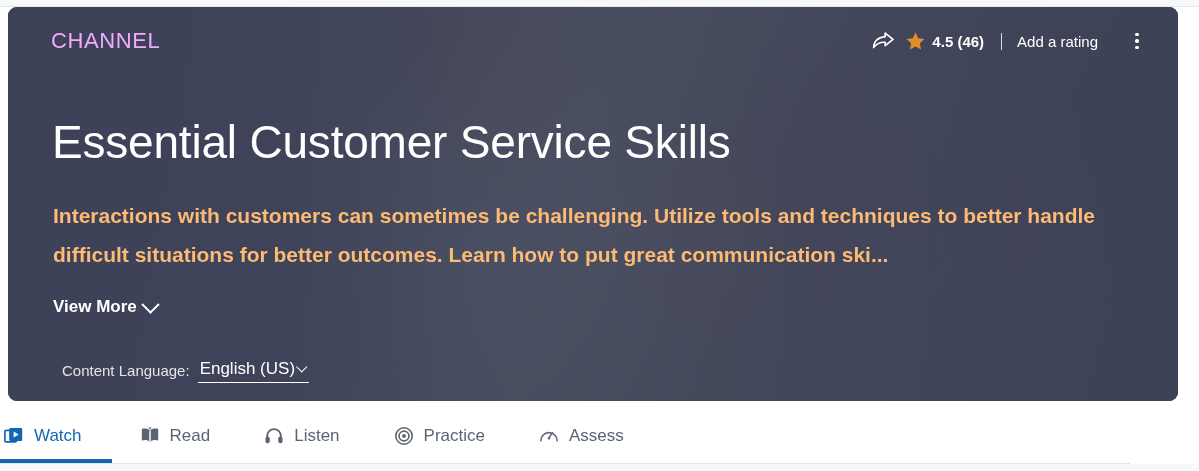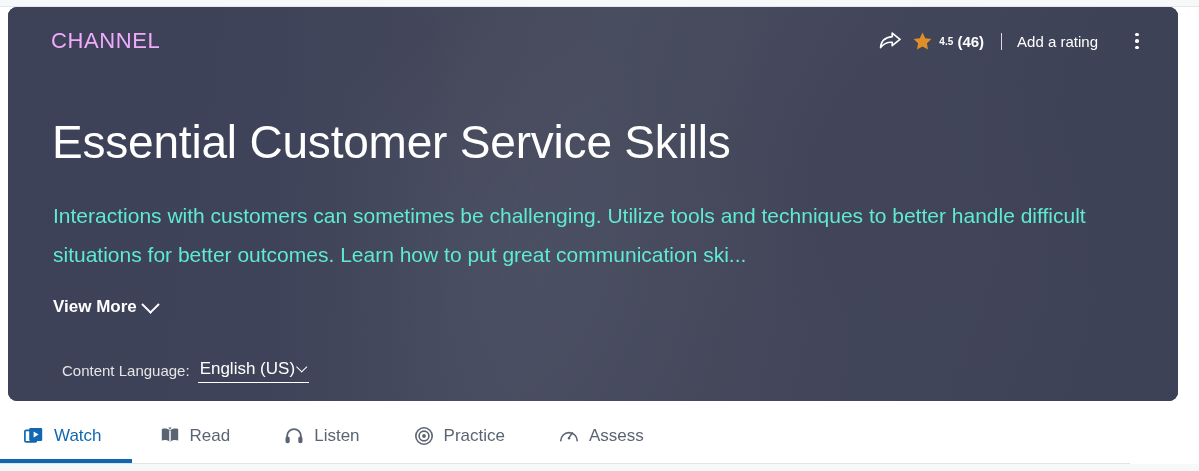--- a/index.html
+++ b/index.html
@@ -121,21 +121,21 @@
   }
   .rating-group {
     display: flex;
     align-items: center;
     gap: 7px;
     margin-left: 6px;
     cursor: pointer;
   }
   .star-icon { display: block; }
   .rating-value {
-    font-size: 10px;
+    font-size: 15px;
     font-weight: bold;
     color: #ffffff;
     letter-spacing: 0.1px;
   }
   .rating-count {
     font-size: 15px;
     font-weight: bold;
     color: #ffffff;
     margin-left: -3px;
   }
@@ -178,23 +178,23 @@
     white-space: nowrap;
   }
 
   
   .hero-desc {
     position: absolute;
     left: 45px;
     top: 168px;
     width: 1062px;
     font-size: 21px;
-    font-weight: 400;
+    font-weight: 700;
     line-height: 39px;
-    color: #5eead4;
+    color: #fdba74;
   }
 
   .view-more {
     position: absolute;
     left: 45px;
     top: 290px;
     display: inline-flex;
     align-items: center;
     gap: 7px;
     font-size: 17px;
@@ -252,21 +252,20 @@
     position: absolute;
     left: 0;
     top: 409px;
     width: 1130px;
     height: 55px;
     background: #ffffff;
     border-bottom: 1px solid #e1e3e6;
     box-sizing: border-box;
     display: flex;
     align-items: flex-start;
-    padding-left: 20px;
   }
   .tab {
     position: relative;
     display: flex;
     align-items: center;
     gap: 9px;
     height: 54px;
     padding: 0 24px 0 3px;
     margin-right: 26px;
     cursor: pointer;

